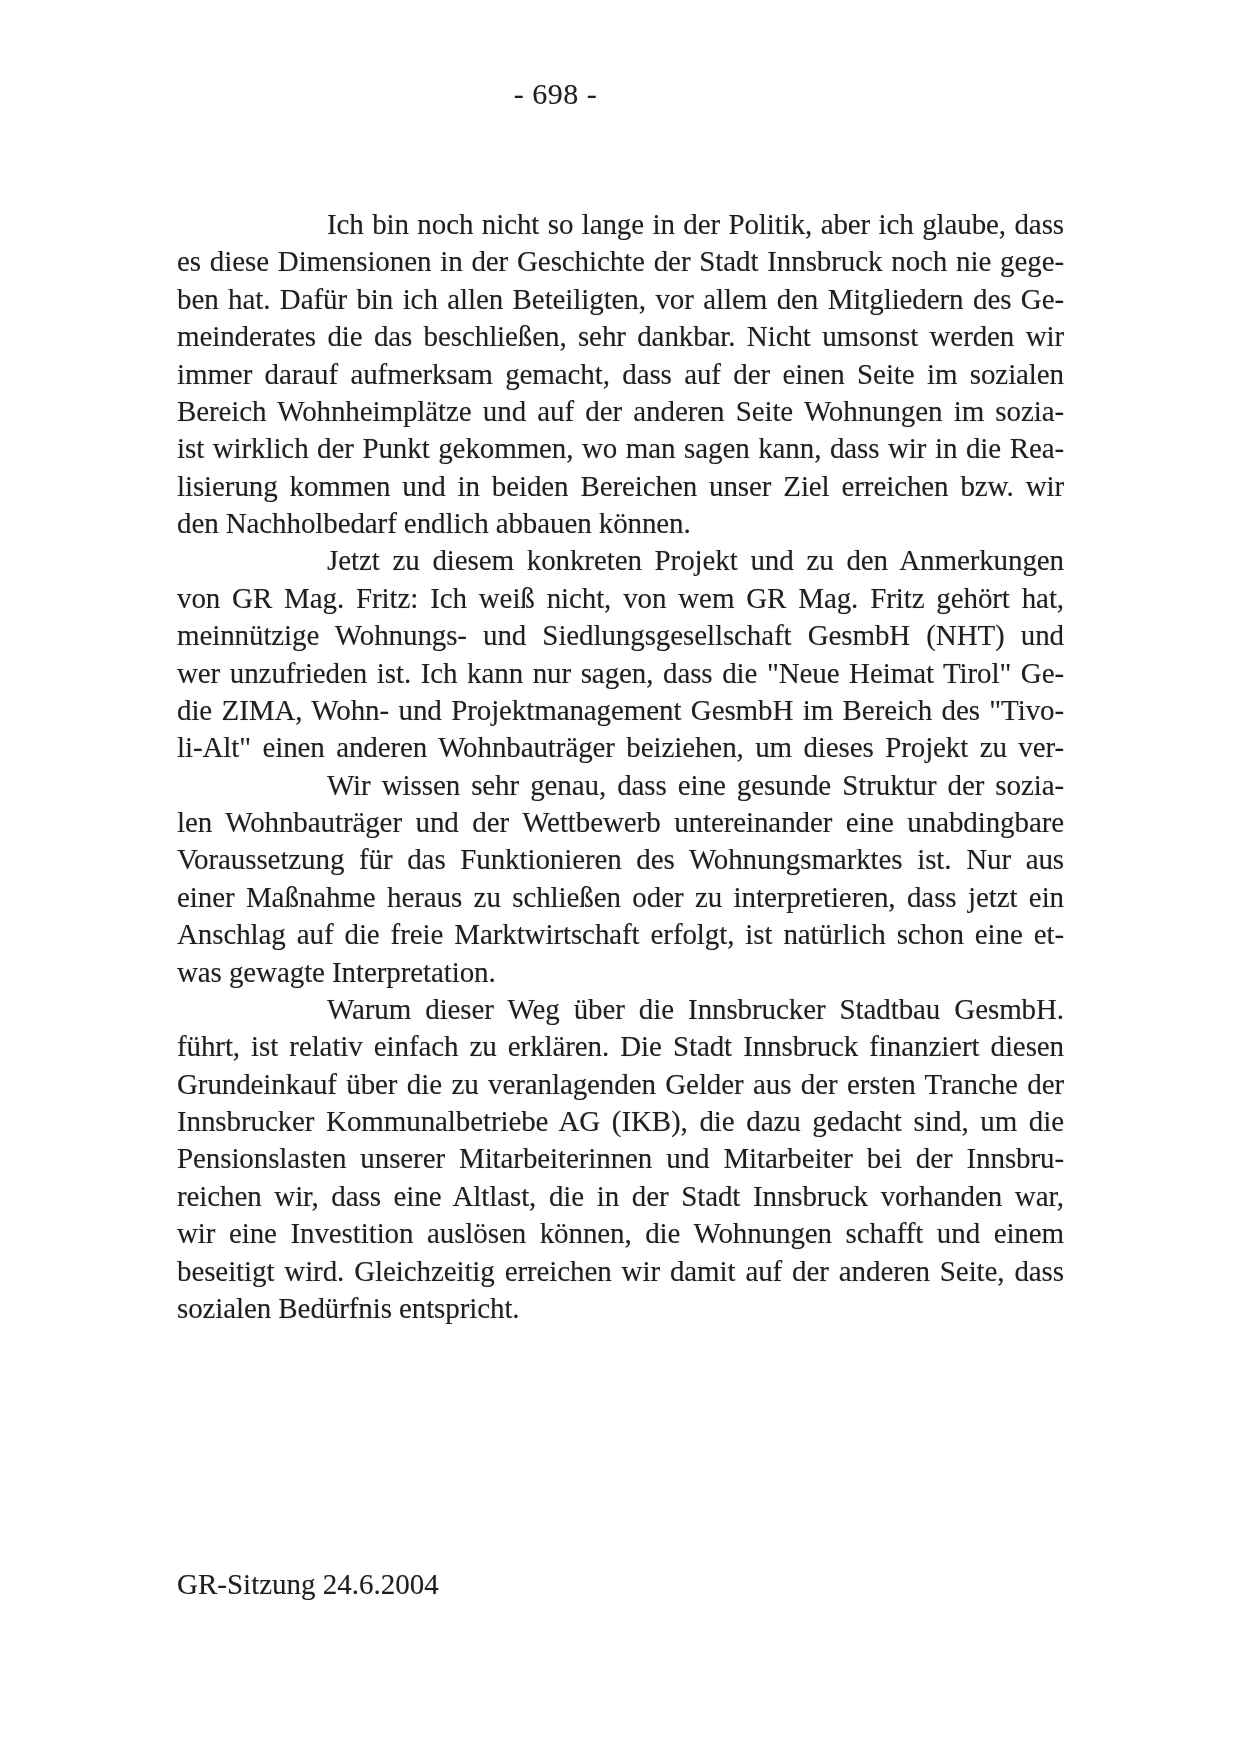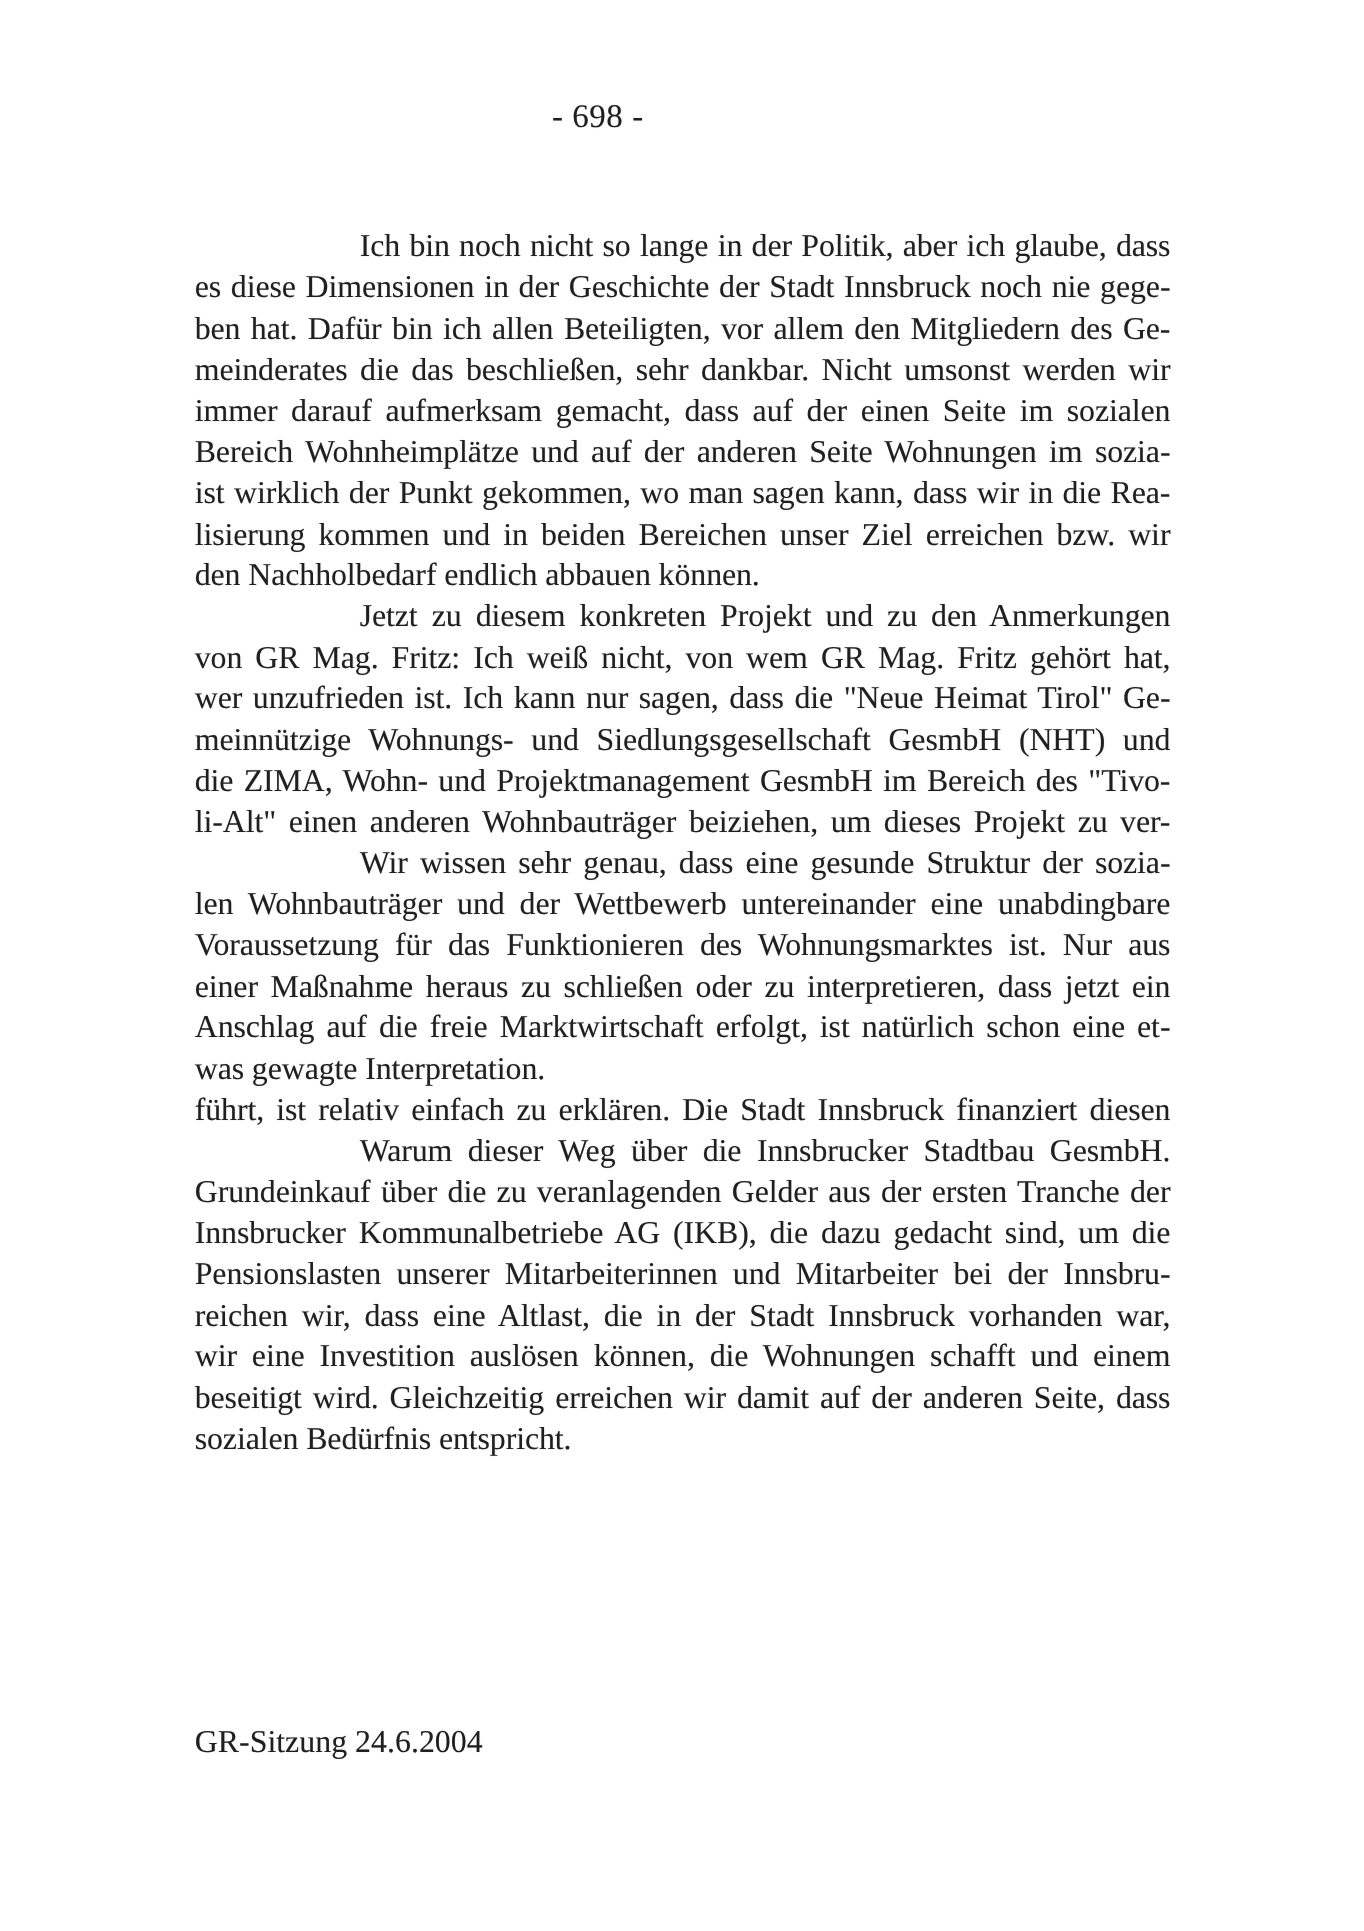--- a/index.html
+++ b/index.html
@@ -11,28 +11,29 @@
     position: relative;
     width: 1240px;
     height: 1755px;
     background: var(--page-bg, #ffffff);
     overflow: hidden;
     font-family: "Liberation Serif", "DejaVu Serif", serif;
     color: var(--text-color, #1f1f1f);
   }
   .page-number {
     position: absolute;
-    top: 87px;
+    top: 75px;
     left: 0;
     width: 1087px;
     text-align: center;
     font-size: 30px;
     line-height: 37px;
     letter-spacing: 0.5px;
     text-shadow: 0 0 1px rgba(40,40,40,0.35);
+    padding-left: 12px;
   }
   .body-text {
     position: absolute;
     top: 206px;
     left: 177px;
     width: 887px;
     font-size: 29px;
     text-shadow: 0 0 1px rgba(40,40,40,0.35);
   }
   .text-line {
@@ -70,32 +71,32 @@
       <div class="text-line">es diese Dimensionen in der Geschichte der Stadt Innsbruck noch nie gege-</div>
       <div class="text-line">ben hat. Dafür bin ich allen Beteiligten, vor allem den Mitgliedern des Ge-</div>
       <div class="text-line">meinderates die das beschließen, sehr dankbar. Nicht umsonst werden wir</div>
       <div class="text-line">immer darauf aufmerksam gemacht, dass auf der einen Seite im sozialen</div>
       <div class="text-line">Bereich Wohnheimplätze und auf der anderen Seite Wohnungen im sozia-</div>
       <div class="text-line">ist wirklich der Punkt gekommen, wo man sagen kann, dass wir in die Rea-</div>
       <div class="text-line">lisierung kommen und in beiden Bereichen unser Ziel erreichen bzw. wir</div>
       <div class="text-line last-line">den Nachholbedarf endlich abbauen können.</div>
       <div class="text-line first-line">Jetzt zu diesem konkreten Projekt und zu den Anmerkungen</div>
       <div class="text-line">von GR Mag. Fritz: Ich weiß nicht, von wem GR Mag. Fritz gehört hat,</div>
+      <div class="text-line">meinnützige Wohnungs- und Siedlungsgesellschaft GesmbH (NHT) und</div>
       <div class="text-line">wer unzufrieden ist. Ich kann nur sagen, dass die "Neue Heimat Tirol" Ge-</div>
-      <div class="text-line">meinnützige Wohnungs- und Siedlungsgesellschaft GesmbH (NHT) und</div>
       <div class="text-line">die ZIMA, Wohn- und Projektmanagement GesmbH im Bereich des "Tivo-</div>
       <div class="text-line">li-Alt" einen anderen Wohnbauträger beiziehen, um dieses Projekt zu ver-</div>
       <div class="text-line first-line">Wir wissen sehr genau, dass eine gesunde Struktur der sozia-</div>
       <div class="text-line">len Wohnbauträger und der Wettbewerb untereinander eine unabdingbare</div>
       <div class="text-line">Voraussetzung für das Funktionieren des Wohnungsmarktes ist. Nur aus</div>
       <div class="text-line">einer Maßnahme heraus zu schließen oder zu interpretieren, dass jetzt ein</div>
       <div class="text-line">Anschlag auf die freie Marktwirtschaft erfolgt, ist natürlich schon eine et-</div>
       <div class="text-line last-line">was gewagte Interpretation.</div>
+      <div class="text-line first-line">Warum dieser Weg über die Innsbrucker Stadtbau GesmbH.</div>
       <div class="text-line">führt, ist relativ einfach zu erklären. Die Stadt Innsbruck finanziert diesen</div>
-      <div class="text-line first-line">Warum dieser Weg über die Innsbrucker Stadtbau GesmbH.</div>
       <div class="text-line">Grundeinkauf über die zu veranlagenden Gelder aus der ersten Tranche der</div>
       <div class="text-line">Innsbrucker Kommunalbetriebe AG (IKB), die dazu gedacht sind, um die</div>
       <div class="text-line">Pensionslasten unserer Mitarbeiterinnen und Mitarbeiter bei der Innsbru-</div>
       <div class="text-line">reichen wir, dass eine Altlast, die in der Stadt Innsbruck vorhanden war,</div>
       <div class="text-line">wir eine Investition auslösen können, die Wohnungen schafft und einem</div>
       <div class="text-line">beseitigt wird. Gleichzeitig erreichen wir damit auf der anderen Seite, dass</div>
       <div class="text-line last-line">sozialen Bedürfnis entspricht.</div>
     </div>
 
   <div class="footer">GR-Sitzung 24.6.2004</div>

